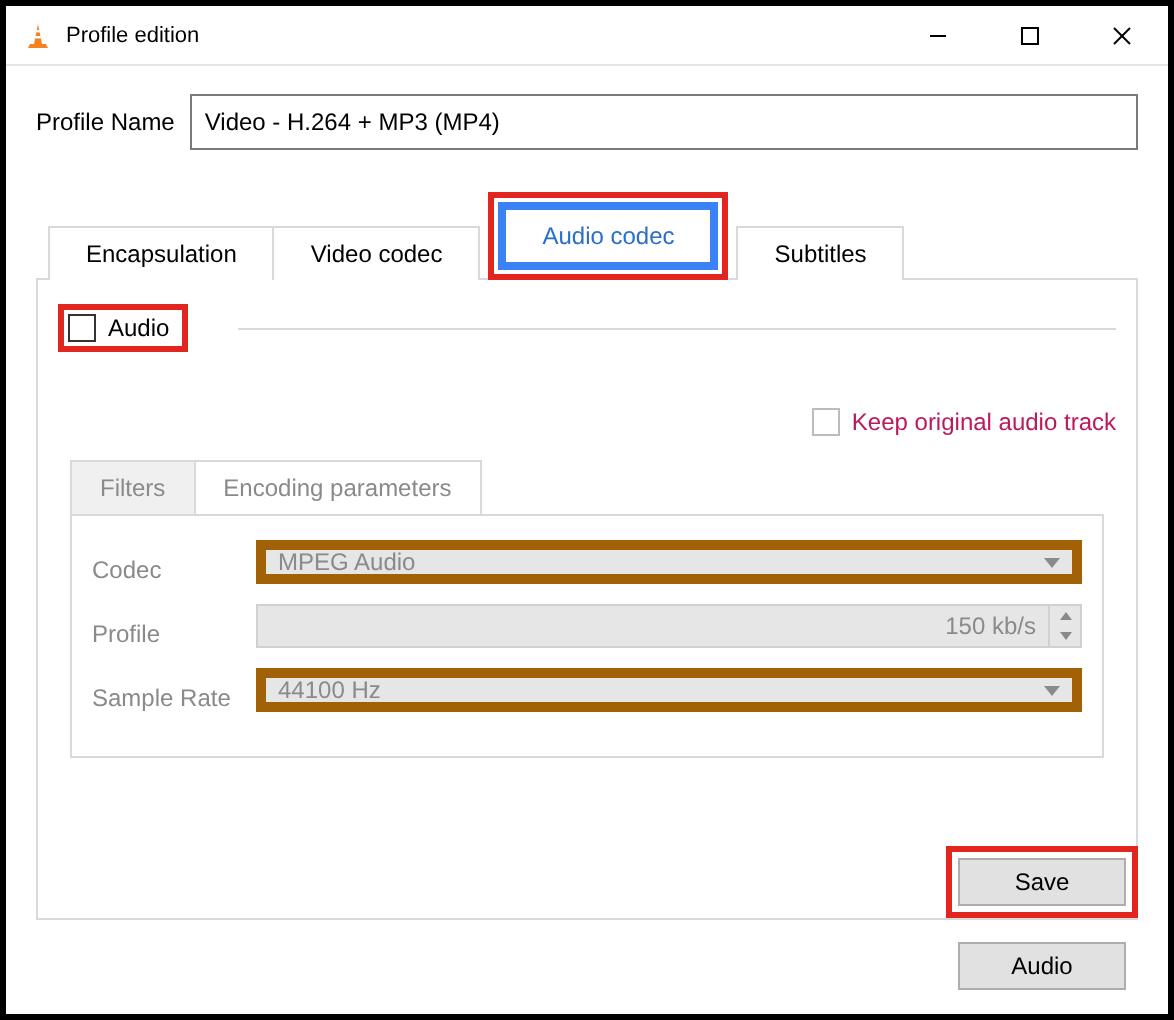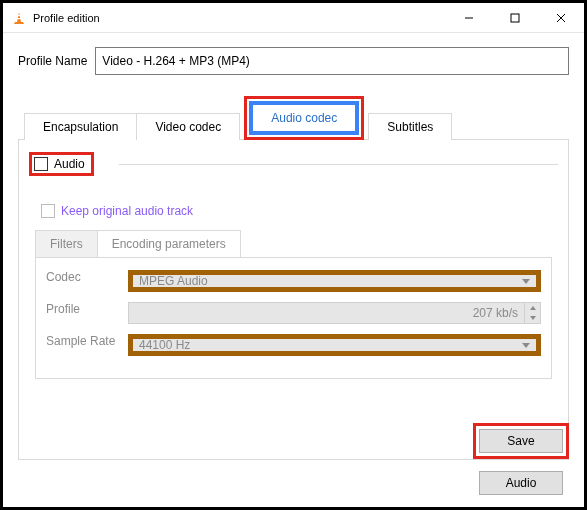--- a/index.html
+++ b/index.html
@@ -20,27 +20,27 @@
 .tab.active { background: #fff; color: #2a6fc9; border-bottom: 1px solid #fff; }
 .tab-hl { border: 3px solid #e2261f; padding: 2px; margin: -1px 4px -1px 4px; }
 .tab-hl .tab { border: 4px solid #3b82f6; margin: 0; top: 0; }
 .panel { border: 1px solid #d9d9d9; border-top: none; padding: 12px 10px 10px 10px; height: 320px; }
 .group-hl { border: 3px solid #e2261f; display: inline-flex; align-items: center; padding: 2px 6px 2px 2px; background: #fff; }
 .group-row { display: flex; position: relative; margin-bottom: 28px; }
 .group-row::after { content: ""; position: absolute; left: 90px; right: 0; top: 50%; height: 1px; background: #d9d9d9; }
 .group-hl { position: relative; z-index: 1; }
 .chk { width: 14px; height: 14px; border: 1px solid #333; margin-right: 6px; background: #fff; display: inline-block; }
 .chk.disabled { border-color: #bcbcbc; }
-.keep-row { display: flex; align-items: center; margin-left: 12px; color: #8b5cf6; margin-bottom: 12px; }
+.keep-row { display: flex; align-items: center; margin-left: 12px; color: #be185d; margin-bottom: 12px; justify-content: flex-end; }
 .subtabs { display: flex; border-bottom: 1px solid #d9d9d9; margin: 0 6px; }
 .subtab { padding: 6px 14px; border: 1px solid #d9d9d9; border-bottom: none; background: #f0f0f0; color: #8a8a8a; }
 .subtab.active { background: #fff; }
 .subtab + .subtab { border-left: none; }
 .form-area { border: 1px solid #d9d9d9; border-top: none; margin: 0 6px; padding: 12px 10px; }
-.frow { display: flex; align-items: flex-start; margin-bottom: 10px; }
+.frow { display: flex; align-items: flex-end; margin-bottom: 10px; }
 .frow label { width: 82px; color: #8a8a8a; }
 .select { flex: 1; height: 22px; background: #e6e6e6; border: 5px solid #a16207; display: flex; align-items: center; justify-content: space-between; padding: 0 6px; color: #8a8a8a; }
 .select .caret { width: 0; height: 0; border-left: 4px solid transparent; border-right: 4px solid transparent; border-top: 5px solid #8a8a8a; }
 .spin { flex: 1; height: 22px; background: #e6e6e6; border: 1px solid #d0d0d0; display: flex; align-items: center; color: #8a8a8a; }
 .spin .val { flex: 1; text-align: right; padding-right: 6px; }
 .spin .arrows { width: 16px; display: flex; flex-direction: column; border-left: 1px solid #d0d0d0; }
 .spin .arrows div { height: 10px; display: flex; align-items: center; justify-content: center; }
 .spin .arrows .up::before { content: ""; border-left: 3px solid transparent; border-right: 3px solid transparent; border-bottom: 4px solid #8a8a8a; }
 .spin .arrows .dn::before { content: ""; border-left: 3px solid transparent; border-right: 3px solid transparent; border-top: 4px solid #8a8a8a; }
 .footer { position: absolute; bottom: 12px; right: 15px; display: flex; gap: 12px; align-items: center; flex-direction: column; }
@@ -117,21 +117,21 @@
       <div class="frow">
         <label>Codec</label>
         <div class="select">
           <span>MPEG Audio</span>
           <span class="caret"></span>
         </div>
       </div>
       <div class="frow">
         <label>Profile</label>
         <div class="spin">
-          <span class="val">207 kb/s</span>
+          <span class="val">150 kb/s</span>
           <div class="arrows">
               <div class="up"></div>
               <div class="dn"></div>
             </div>
         </div>
       </div>
       <div class="frow">
         <label>Sample Rate</label>
         <div class="select">
           <span>44100 Hz</span>

